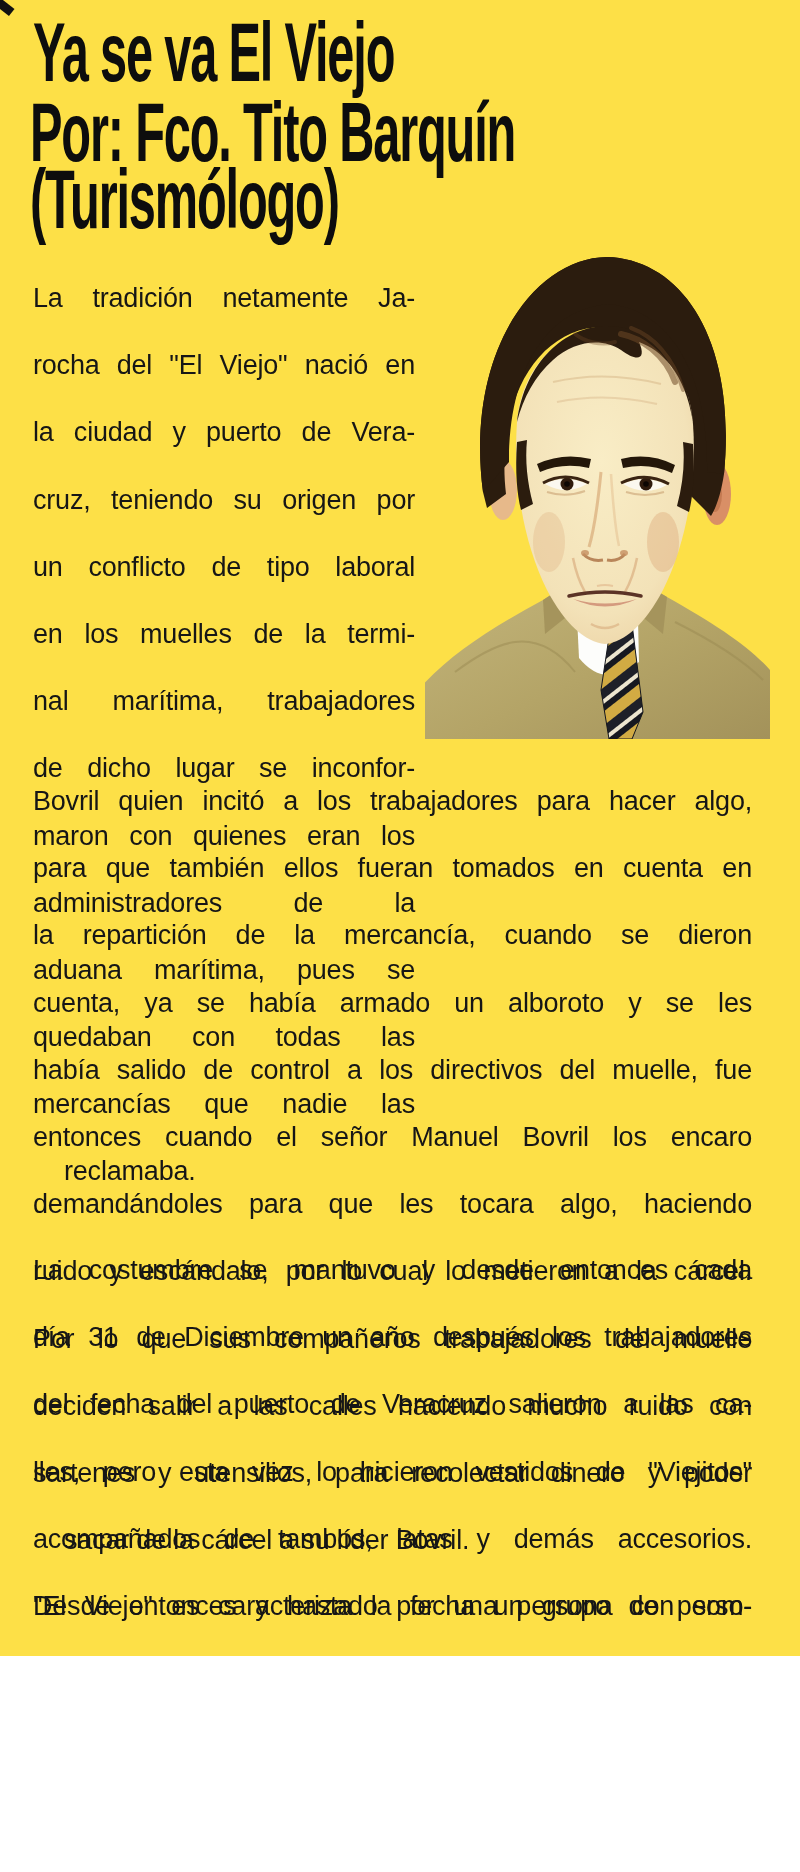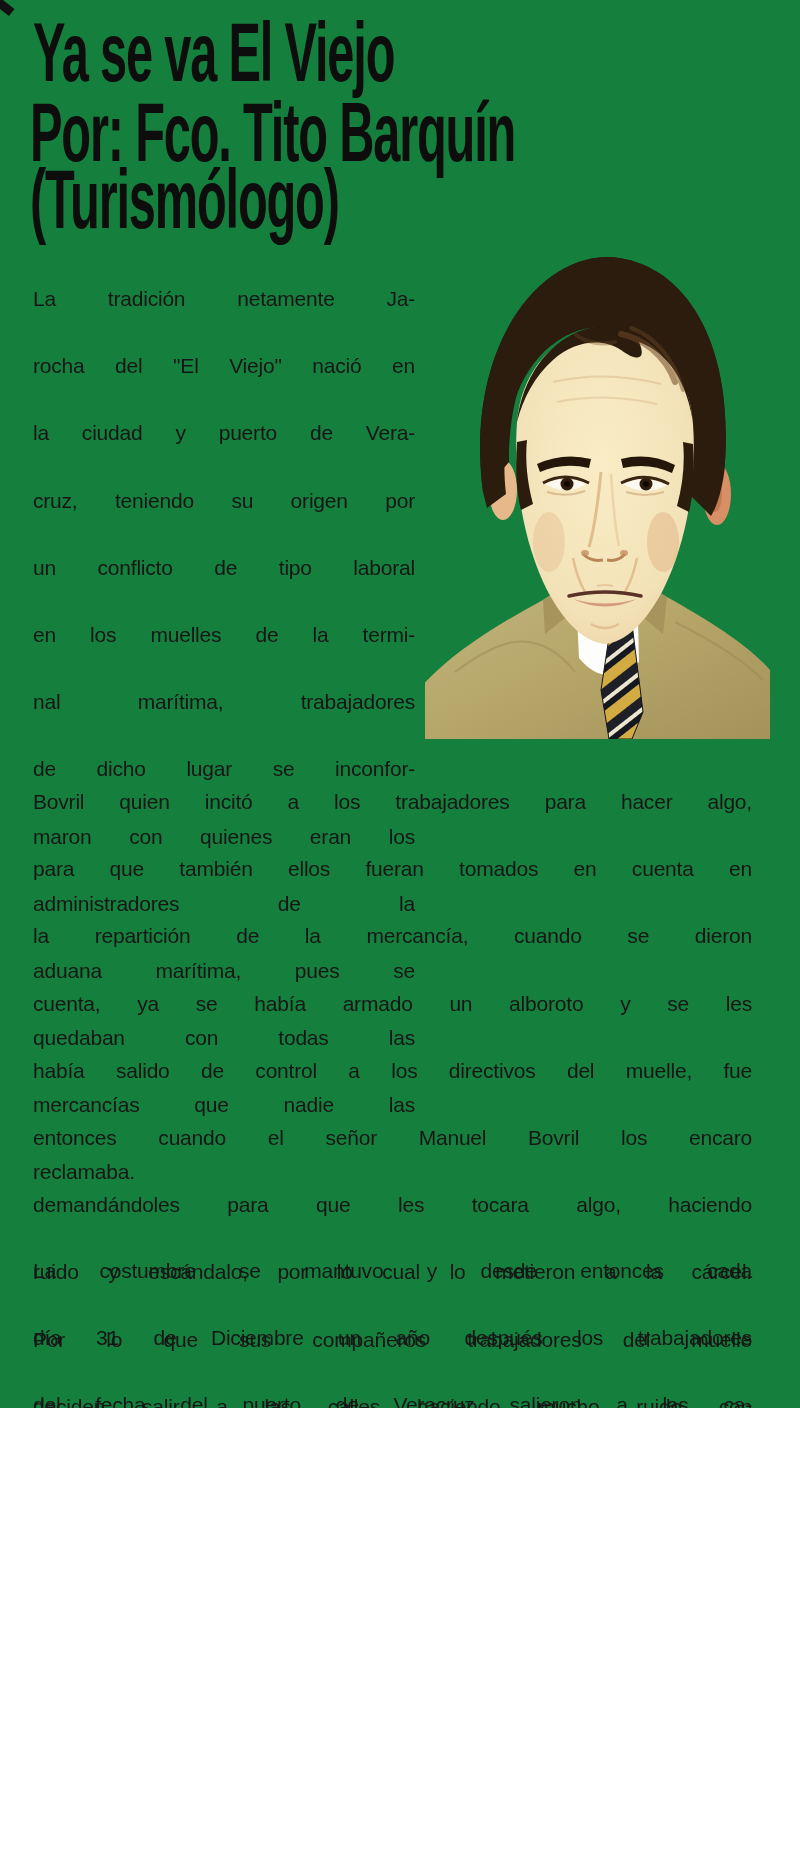--- a/index.html
+++ b/index.html
@@ -1,20 +1,20 @@
 <!DOCTYPE html>
 <html lang="es"><head>
 <meta charset="utf-8">
 <style>
   html,body{margin:0;padding:0;background:#ffffff;}
   .page{
     position:relative;
     width:800px;
-    height:1408px;
-    background:#15803d;
+    height:1656px;
+    background:#fde047;
     overflow:hidden;
     font-family:"Liberation Sans", sans-serif;
     color:#141414;
   }
   .corner-mark{
     position:absolute;
     left:-6px; top:-7px;
     width:26px; height:9px;
     background:#111;
     transform:rotate(38deg);
@@ -44,32 +44,32 @@
     transform-origin:0 0;
     white-space:nowrap;
   }
   .photo{
     position:absolute;
     left:425px; top:242px;
     width:345px; height:497px;
   }
   .para{
     position:absolute;
-    font-size:21px;
+    font-size:27px;
     line-height:33.6px;
     letter-spacing:-0.2px;
     color:#161616;
   }
   .para1{left:33px; top:282px; width:382px;}
   .para2{left:33px; top:785px; width:719px;}
   .para3{left:33px; top:1254px; width:719px;}
   .para4{left:33px; top:1590px; width:719px;}
   .jline{text-align:justify; text-align-last:justify;}
   .jline::after{content:""; display:inline-block; width:100%; height:0;}
-  .jline.last{text-align:left; text-align-last:left;}
+  .jline.last{text-align:left; text-align-last:left;margin-left:31px;}
   .jline.last::after{content:none;}
 </style>
 </head>
 <body>
 
 <div class="page">
 
   <div class="corner-mark"></div>
 
   <div class="headline">Ya se va El Viejo</div>

